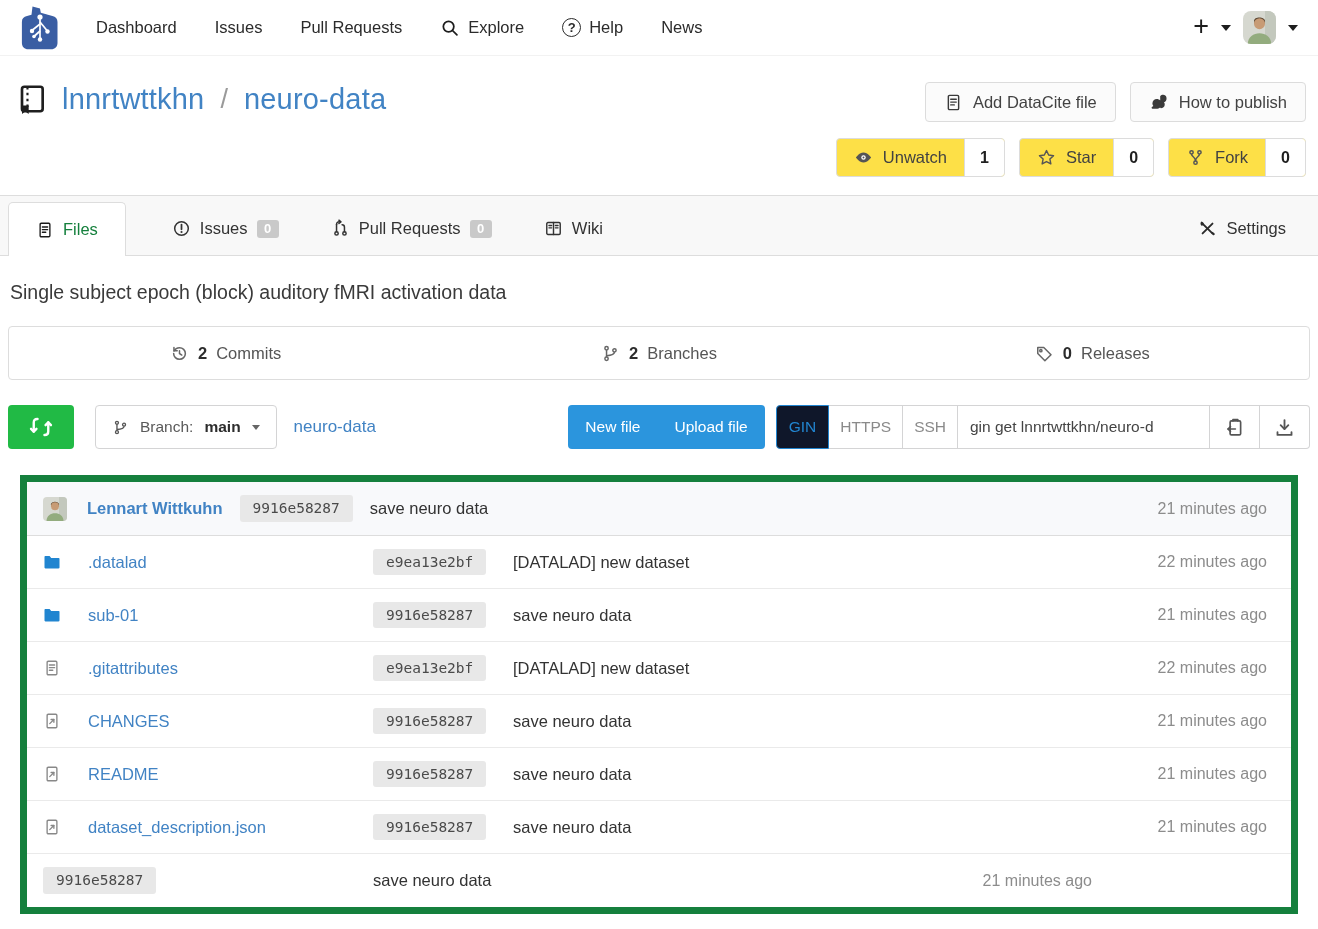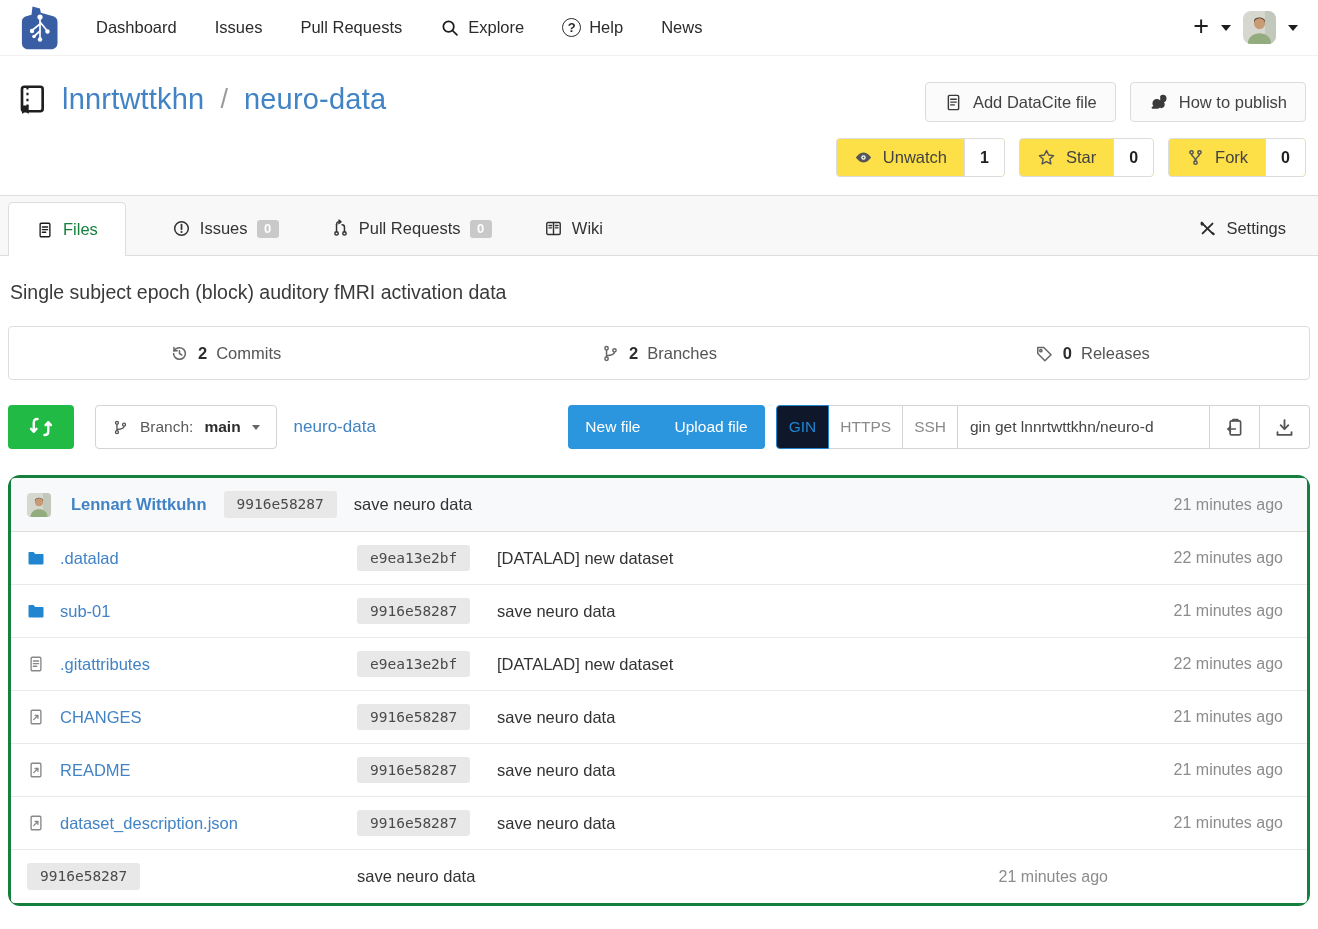--- a/index.html
+++ b/index.html
@@ -68,40 +68,40 @@
   .btn-blue-group span { padding:0 17px; line-height:44px; cursor:pointer; }
   .clone-group { display:flex; align-items:stretch; font-size:15.5px; }
   .clone-group > * { display:flex; align-items:center; }
   .proto-gin { border:1px solid #2185d0; color:#2185d0; background:#0f172a; border-radius:4px 0 0 4px; padding:0 12px; cursor:pointer; position:relative; z-index:1; }
   .proto { border:1px solid #d4d4d5; border-left:none; color:#8a8a8a; background:#fff; padding:0 11px; cursor:pointer; }
   .clone-input { border:1px solid #d4d4d5; border-left:none; width:252px; padding:0 12px; font-family:"Liberation Sans",sans-serif; font-size:15.5px; color:#444; outline:none; background:#fff; }
   .clone-iconbtn { border:1px solid #d4d4d5; border-left:none; background:#fff; padding:0 14px; cursor:pointer; }
   .clone-iconbtn.last { border-radius:0 4px 4px 0; }
 
   
-  .file-table { margin:26px 8px 0; border:3px solid #15803d; border-radius:12px; }
+  .file-table { margin:26px 20px 0; border:7px solid #15803d; border-radius:0; }
   .commit-head {
     display:flex; align-items:center; height:54px; padding:0 16px; background:#f8f9fb;
     border-bottom:1px solid #ddd; border-radius:4px 4px 0 0;
   }
   .commit-head .author { font-weight:700; font-size:16.5px; margin-left:20px; }
   .sha-badge {
     display:inline-block; background:#e8e8e8; border-radius:3px; padding:6px 13px;
     font-family:"DejaVu Sans Mono", monospace; font-size:14.5px; color:#4a4a4a; line-height:1;
   }
   .commit-head .sha-badge { margin-left:17px; }
   .commit-head .msg { margin-left:17px; color:#333; font-size:16.5px; }
   .time { margin-left:auto; color:#8c8c8c; font-size:16px; padding-right:8px; white-space:nowrap; }
 
   .file-row {
     display:grid; grid-template-columns:330px 140px 1fr 175px; align-items:center;
     height:53px; padding:0 16px; background:#fff; border-bottom:1px solid #eaeaea;
   }
   .file-row:last-child { border-bottom:none; border-radius:0 0 4px 4px; }
-  .cell-name { display:flex; align-items:center; gap:15px; overflow:hidden; }
+  .cell-name { display:flex; align-items:center; gap:27px; overflow:hidden; }
   .cell-name a { font-size:16.5px; white-space:nowrap; }
   .cell-msg { color:#333; font-size:16.5px; white-space:nowrap; overflow:hidden; }
   .cell-time { text-align:right; color:#8c8c8c; font-size:16px; padding-right:8px; white-space:nowrap; }
   .ficon { flex:0 0 auto; }
 </style>
 </head>
 <body>
 
 <svg width="0" height="0" style="position:absolute" aria-hidden="true">
   <defs>

